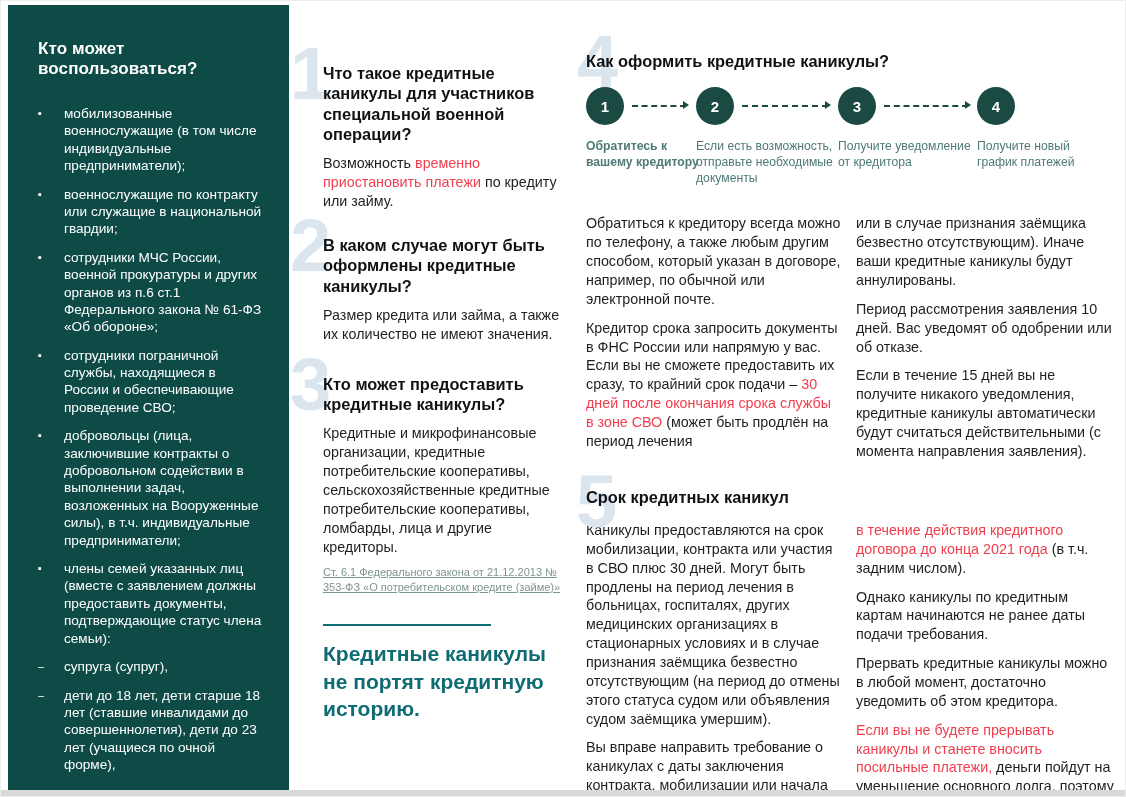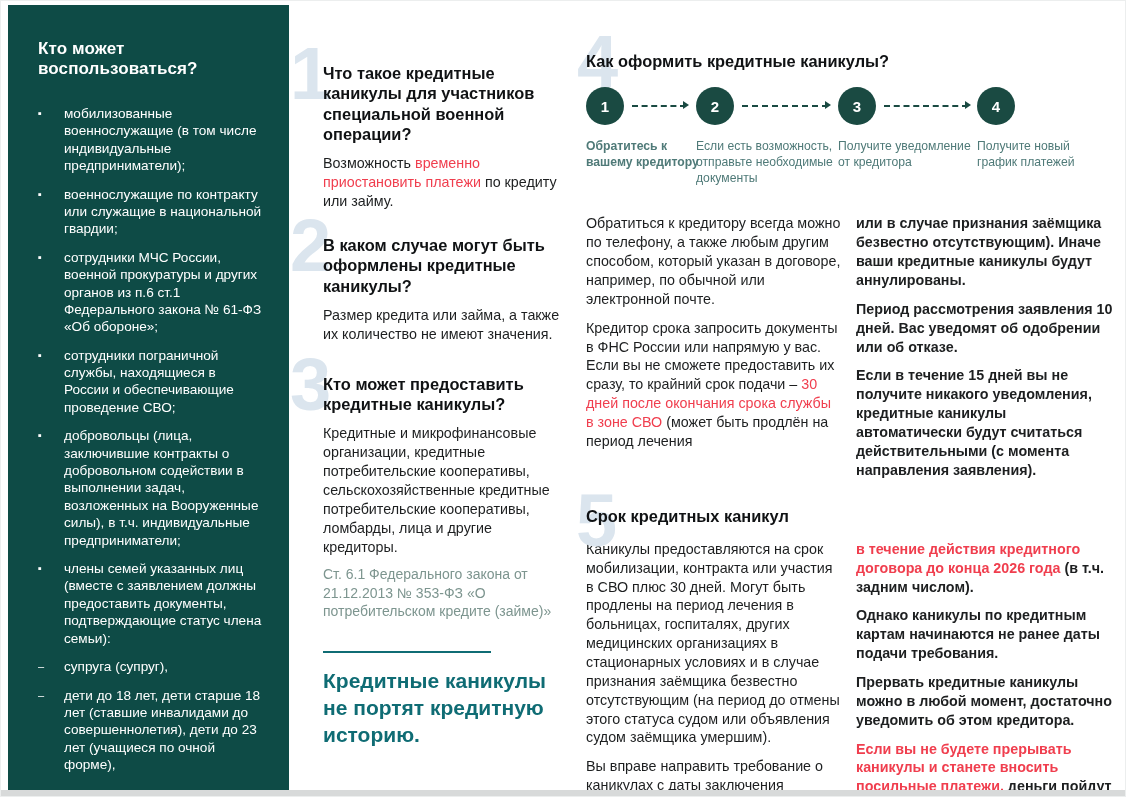--- a/index.html
+++ b/index.html
@@ -36,21 +36,21 @@
   }
   .body { margin:10px 0 0 0; font-size:14.3px; line-height:1.32; color:var(--text_dark,#1d1f20); }
   .body:first-child { margin-top:0; }
   .red { color:var(--accent_red,#f03e4e); }
 
   
   .col-mid { position:absolute; left:322px; top:62px; width:240px; }
   .col-mid .ghost { left:-33px; top:-26px; }
   .sec2 { margin-top:24px; }
   .sec3 { margin-top:30px; }
-  .footnote { margin-top:9px; font-size:14px; line-height:1.32; color:var(--footnote_gray,#7d958f); }
+  .footnote { margin-top:9px; font-size:11px; line-height:1.32; color:var(--footnote_gray,#7d958f);text-decoration:underline; }
   .statement-block { margin-top:30px; }
   .statement-line { width:168px; border-top:2px solid var(--statement_teal,#0f6c74); }
   .statement { margin-top:14px; font-size:21px; font-weight:700; line-height:1.3; color:var(--statement_teal,#0f6c74); }
 
   
   .right { position:absolute; left:585px; top:50px; width:530px; }
   .right .ghost { left:-9px; top:-26px; }
   .steps { position:relative; height:116px; margin-top:16px; }
   .circle {
     position:absolute; top:0; width:38px; height:38px; border-radius:50%;
@@ -61,21 +61,21 @@
   .conn { position:absolute; top:18px; border-top:2px dashed var(--circle_green,#1a4a42); }
   .conn::after {
     content:''; position:absolute; right:-3px; top:-6px;
     border-left:6px solid var(--circle_green,#1a4a42);
     border-top:4px solid transparent; border-bottom:4px solid transparent;
   }
   .k1{left:46px;width:54px;} .k2{left:156px;width:86px;} .k3{left:298px;width:84px;}
   .slabel { position:absolute; top:52px; font-size:12.2px; line-height:1.3; color:var(--step_label_teal,#4f7a78); }
   .l1{left:0;width:124px;font-weight:bold;} .l2{left:110px;width:150px;} .l3{left:252px;width:140px;} .l4{left:391px;width:120px;}
   .cols { display:flex; gap:14px; margin-top:11px; }
-  .colA { width:256px; } .colB { width:258px;font-weight:bold; }
+  .colA { width:256px; } .colB { width:258px; }
   .sec5 { margin-top:26px; }
   .sec5 .ghost { left:-10px; top:-22px; }
   .sec5 .cols { margin-top:14px; }
 </style>
 </head>
 <body>
 
 <div class="page">
 
   <div class="sidebar">
@@ -180,21 +180,21 @@
 
     <div class="section sec5">
       <div class="ghost">5</div>
       <h2>Срок кредитных каникул</h2>
       <div class="cols">
         <div class="colA">
           <p class="body"><span>Каникулы предоставляются на срок мобилизации, контракта или участия в СВО плюс 30 дней. Могут быть продлены на период лечения в больницах, госпиталях, других медицинских организациях в стационарных условиях и в случае признания заёмщика безвестно отсутствующим (на период до отмены этого статуса судом или объявления судом заёмщика умершим).</span></p>
           <p class="body"><span>Вы вправе направить требование о каникулах с даты заключения контракта, мобилизации или начала участия в СВО </span><span class="red">в любой момент</span></p>
         </div>
         <div class="colB">
-          <p class="body"><span class="red">в течение действия кредитного договора до конца 2026 года</span><span> (в т.ч. задним числом).</span></p>
+          <p class="body"><span class="red">в течение действия кредитного договора до конца 2021 года</span><span> (в т.ч. задним числом).</span></p>
           <p class="body"><span>Однако каникулы по кредитным картам начинаются не ранее даты подачи требования.</span></p>
           <p class="body"><span>Прервать кредитные каникулы можно в любой момент, достаточно уведомить об этом кредитора.</span></p>
           <p class="body"><span class="red">Если вы не будете прерывать каникулы и станете вносить посильные платежи,</span><span> деньги пойдут на уменьшение основного долга, поэтому после окончания каникул будет начислено меньше процентов.</span></p>
         </div>
       </div>
     </div>
   </div>
 
   <div class="page-edge"></div>
 </div>

